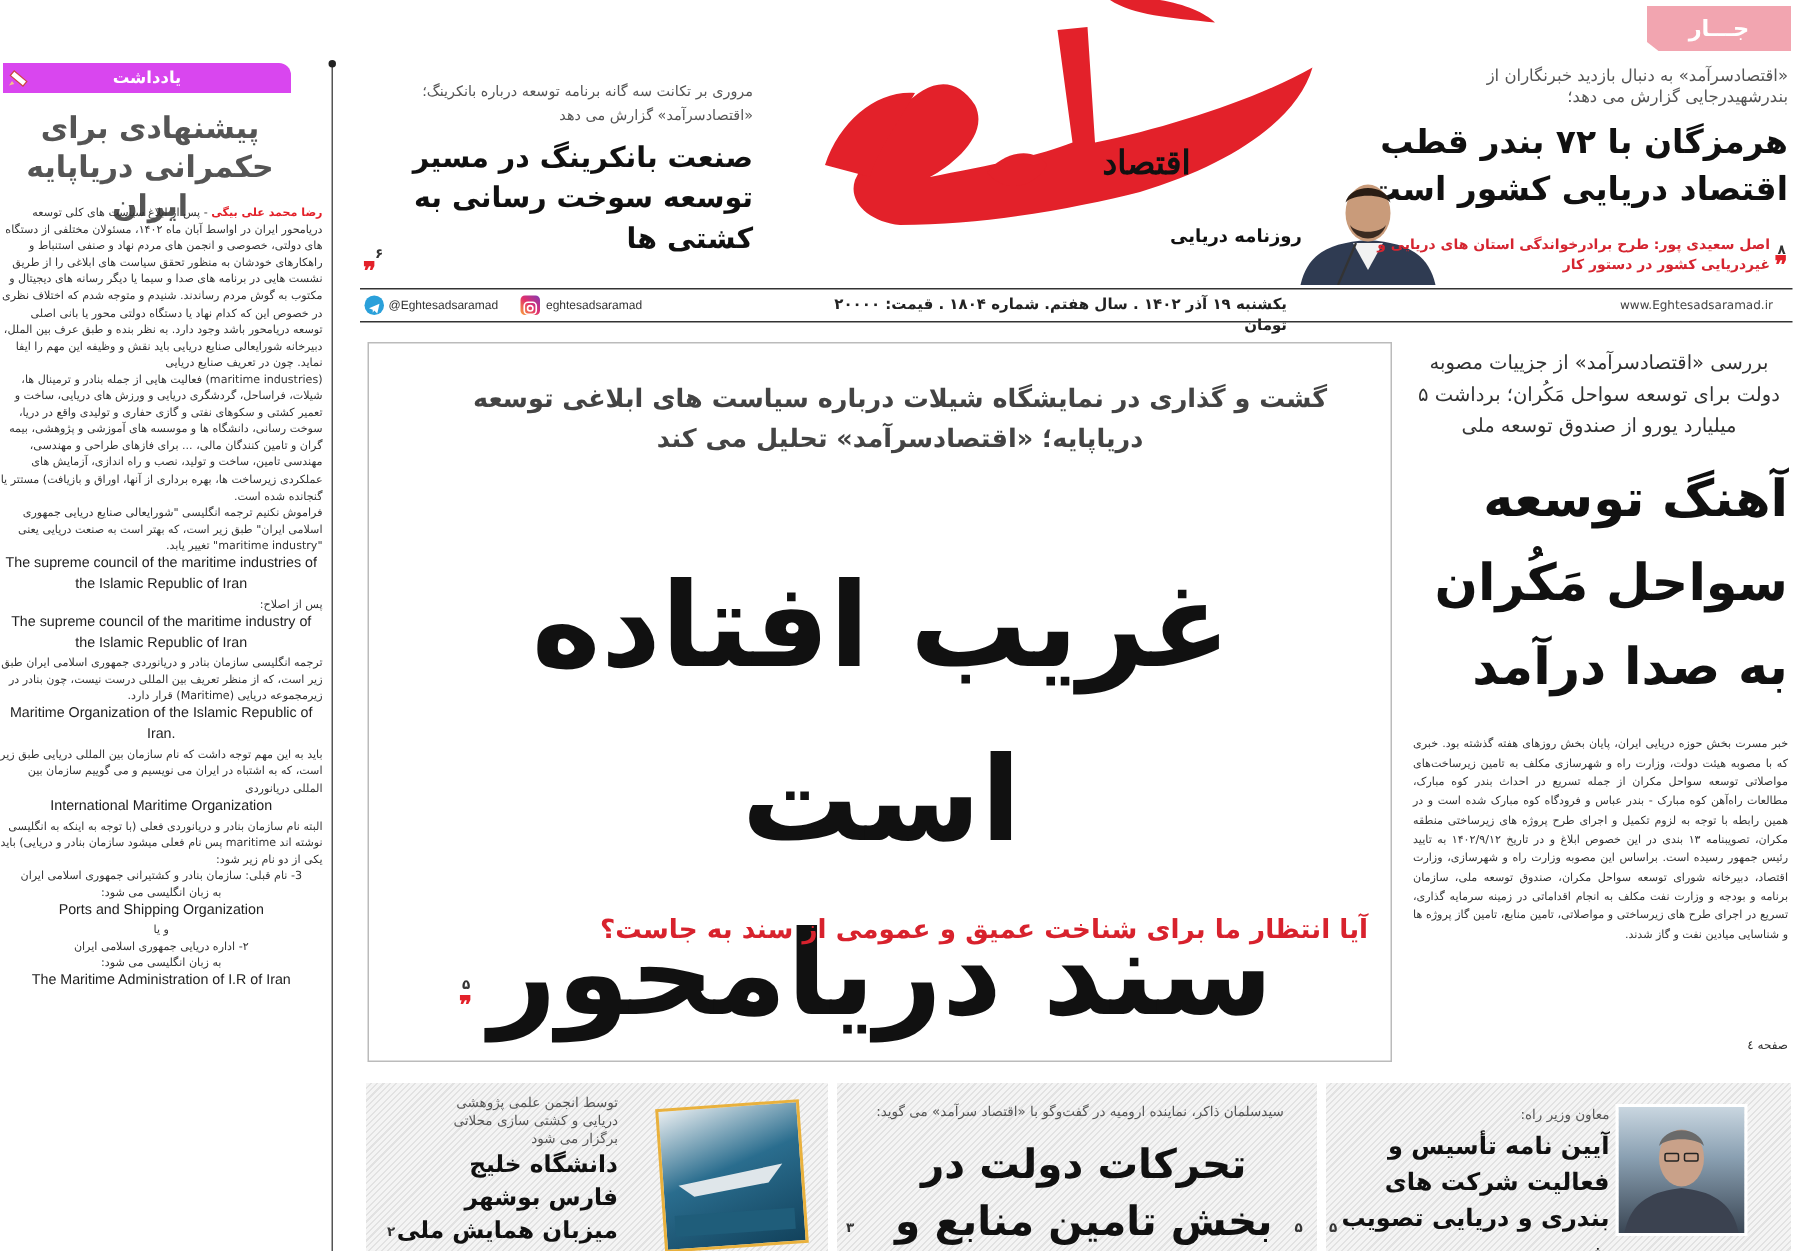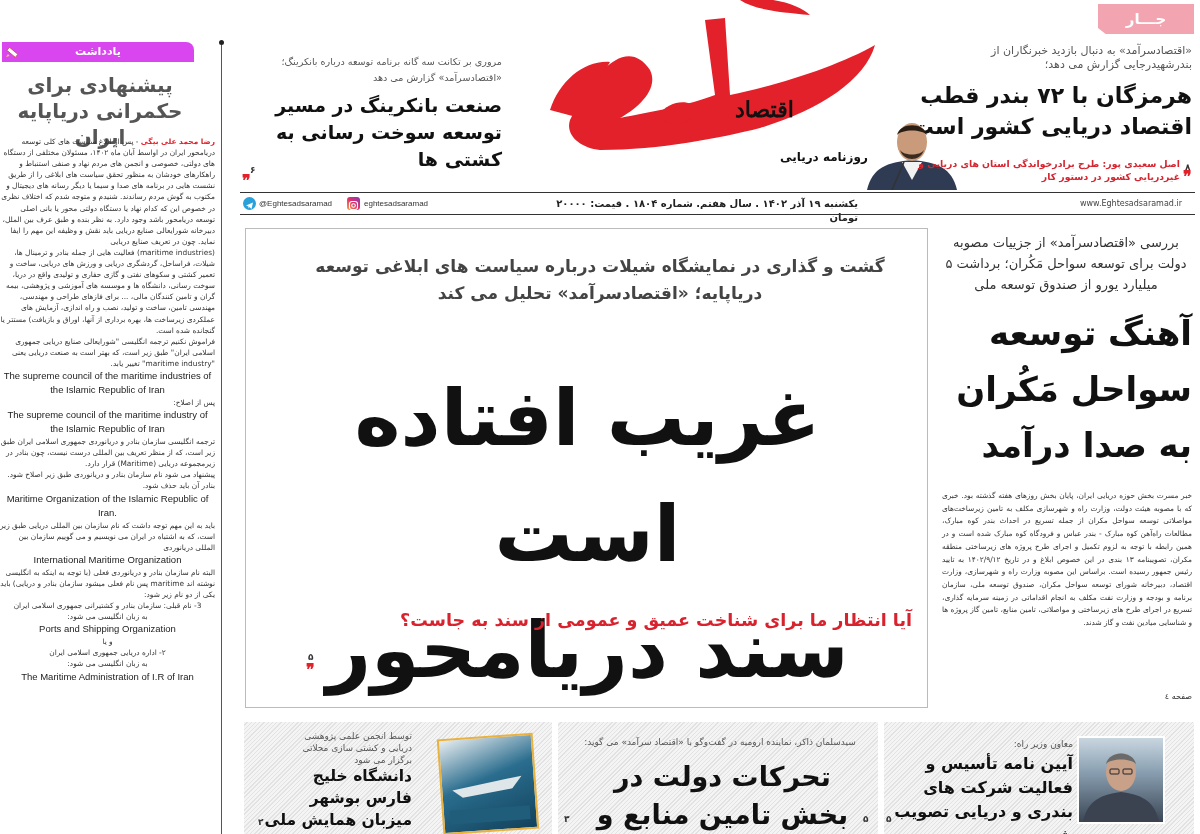--- a/index.html
+++ b/index.html
@@ -114,21 +114,20 @@
   <p class="body-small">
     <span id="ed-author">رضا محمد علی بیگی</span>
     <span>- پس از ابلاغ سیاست های کلی توسعه دریامحور ایران در اواسط آبان ماه ۱۴۰۲، مسئولان مختلفی از دستگاه های دولتی، خصوصی و انجمن های مردم نهاد و صنفی استنباط و راهکارهای خودشان به منظور تحقق سیاست های ابلاغی را از طریق نشست هایی در برنامه های صدا و سیما یا دیگر رسانه های دیجیتال و مکتوب به گوش مردم رساندند. شنیدم و متوجه شدم که اختلاف نظری در خصوص این که کدام نهاد یا دستگاه دولتی محور یا بانی اصلی توسعه دریامحور باشد وجود دارد. به نظر بنده و طبق عرف بین الملل، دبیرخانه شورایعالی صنایع دریایی باید نقش و وظیفه این مهم را ایفا نماید. چون در تعریف صنایع دریایی</span>
   </p>
   <p class="body-small">(maritime industries) فعالیت هایی از جمله بنادر و ترمینال ها، شیلات، فراساحل، گردشگری دریایی و ورزش های دریایی، ساخت و تعمیر کشتی و سکوهای نفتی و گازی حفاری و تولیدی واقع در دریا، سوخت رسانی، دانشگاه ها و موسسه های آموزشی و پژوهشی، بیمه گران و تامین کنندگان مالی، ... برای فازهای طراحی و مهندسی، مهندسی تامین، ساخت و تولید، نصب و راه اندازی، آزمایش های عملکردی زیرساخت ها، بهره برداری از آنها، اوراق و بازیافت) مستتر یا گنجانده شده است.</p>
   <p class="body-small">فراموش نکنیم ترجمه انگلیسی "شورایعالی صنایع دریایی جمهوری اسلامی ایران" طبق زیر است، که بهتر است به صنعت دریایی یعنی "maritime industry" تغییر یابد.</p>
   <p class="body-eng eng">The supreme council of the maritime industries of the Islamic Republic of Iran</p>
   <p class="body-small">پس از اصلاح:</p>
   <p class="body-eng eng">The supreme council of the maritime industry of the Islamic Republic of Iran</p>
   <p class="body-small">ترجمه انگلیسی سازمان بنادر و دریانوردی جمهوری اسلامی ایران طبق زیر است، که از منظر تعریف بین المللی درست نیست، چون بنادر در زیرمجموعه دریایی (Maritime) قرار دارد.</p>
-  <p class="body-small">پیشنهاد می شود نام سازمان بنادر و دریانوردی طبق زیر اصلاح شود. بنادر آن باید حذف شود.</p>
   <p class="body-eng eng">Maritime Organization of the Islamic Republic of Iran.</p>
   <p class="body-small">باید به این مهم توجه داشت که نام سازمان بین المللی دریایی طبق زیر است، که به اشتباه در ایران می نویسیم و می گوییم سازمان بین المللی دریانوردی</p>
   <p class="body-eng eng-c">International Maritime Organization</p>
   <p class="body-small">البته نام سازمان بنادر و دریانوردی فعلی (با توجه به اینکه به انگلیسی نوشته اند maritime پس نام فعلی میشود سازمان بنادر و دریایی) باید یکی از دو نام زیر شود:</p>
   <p class="body-small ctr">3- نام قبلی: سازمان بنادر و کشتیرانی جمهوری اسلامی ایران</p>
   <p class="body-small ctr">به زبان انگلیسی می شود:</p>
   <p class="body-eng eng-c">Ports and Shipping Organization</p>
   <p class="body-small ctr">و یا</p>
   <p class="body-small ctr">۲- اداره دریایی جمهوری اسلامی ایران</p>
   <p class="body-small ctr">به زبان انگلیسی می شود:</p>

